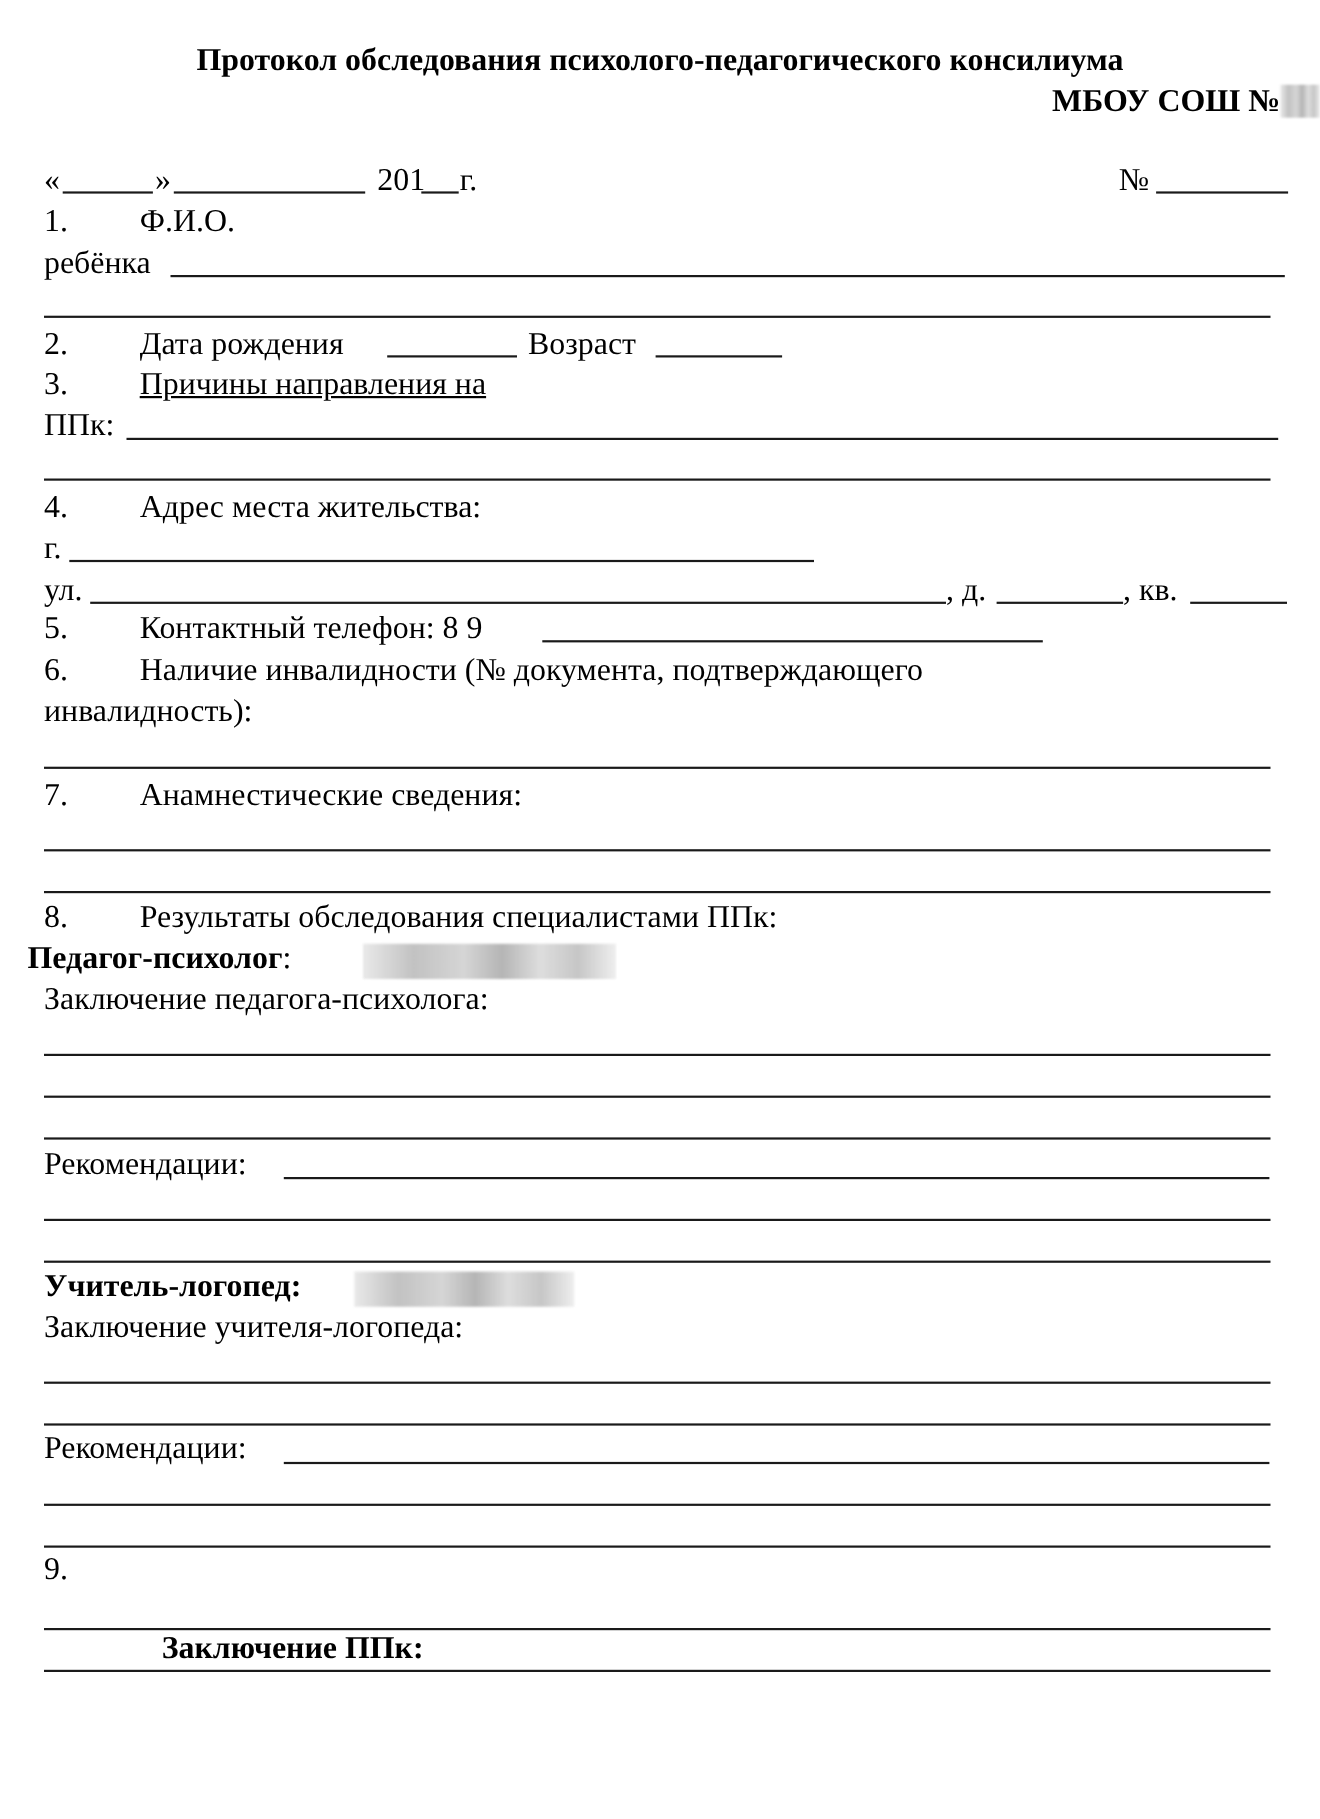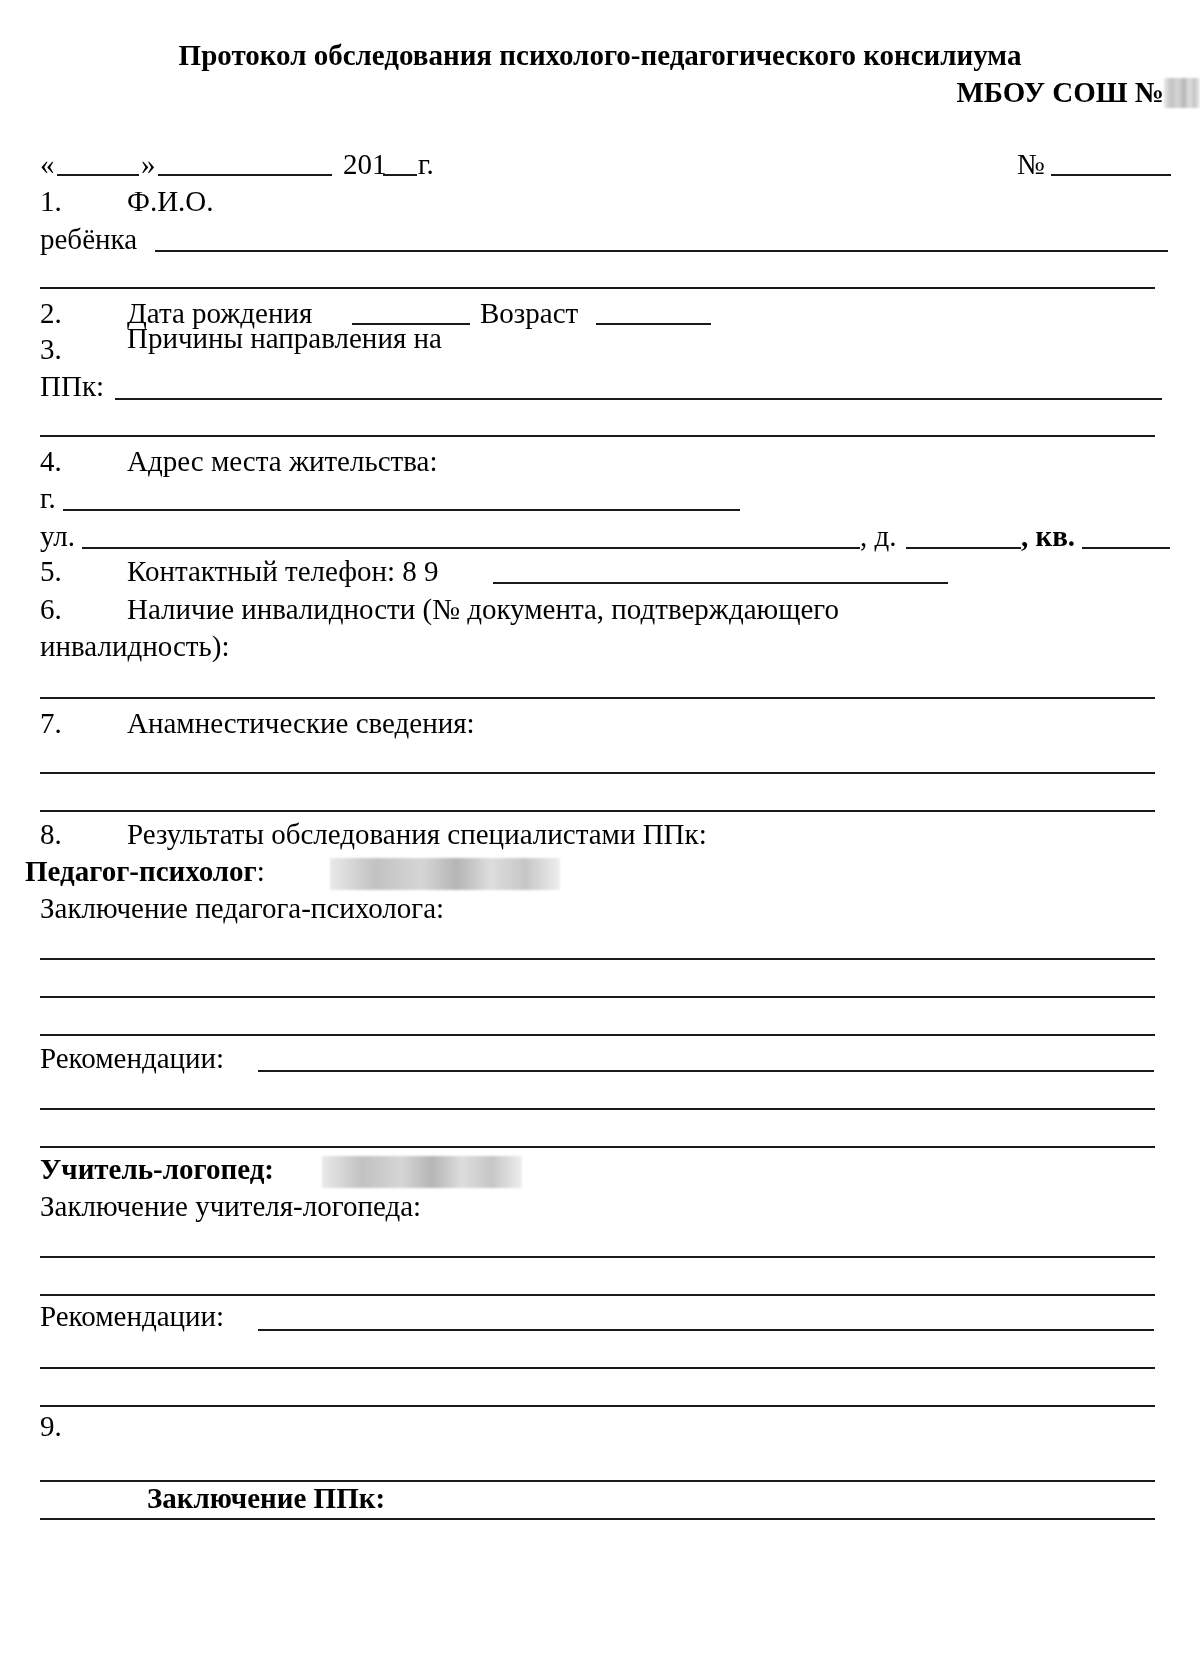--- a/index.html
+++ b/index.html
@@ -38,34 +38,34 @@
 <div class="ln field" style="left:155px;top:250px;width:1013px;"></div>
 <div class="ln field" style="left:40px;top:287px;width:1115px;"></div>
 
 <span class="t" style="left:40px;top:295px;">2.</span>
 <span class="t" style="left:127px;top:295px;">Дата рождения</span>
 <div class="ln field" style="left:352px;top:323px;width:118px;"></div>
 <span class="t" style="left:480px;top:295px;">Возраст</span>
 <div class="ln field" style="left:596px;top:323px;width:115px;"></div>
 
 <span class="t" style="left:40px;top:331px;">3.</span>
-<span class="t" style="left:127px;top:320px;">Причины направления на</span>
+<span class="t" style="left:127px;top:331px;text-decoration:underline;">Причины направления на</span>
 <span class="t" style="left:40px;top:368px;">ППк:</span>
 <div class="ln field" style="left:115px;top:398px;width:1047px;"></div>
 <div class="ln field" style="left:40px;top:435px;width:1115px;"></div>
 
 <span class="t" style="left:40px;top:443px;">4.</span>
 <span class="t" style="left:127px;top:443px;">Адрес места жительства:</span>
 <span class="t" style="left:40px;top:480px;">г.</span>
 <div class="ln field" style="left:63px;top:509px;width:677px;"></div>
 <span class="t" style="left:40px;top:518px;">ул.</span>
 <div class="ln field" style="left:82px;top:547px;width:778px;"></div>
 <span class="t" style="left:860px;top:518px;">, д.</span>
 <div class="ln field" style="left:906px;top:547px;width:115px;"></div>
-<span class="t" style="left:1021px;top:518px;font-weight:bold;">, кв.</span>
+<span class="t" style="left:1021px;top:518px;">, кв.</span>
 <div class="ln field" style="left:1082px;top:547px;width:88px;"></div>
 
 <span class="t" style="left:40px;top:553px;">5.</span>
 <span class="t" style="left:127px;top:553px;">Контактный телефон: 8 9</span>
 <div class="ln field" style="left:493px;top:582px;width:455px;"></div>
 
 <span class="t" style="left:40px;top:591px;">6.</span>
 <span class="t" style="left:127px;top:591px;">Наличие инвалидности (№ документа, подтверждающего</span>
 <span class="t" style="left:40px;top:628px;">инвалидность):</span>
 <div class="ln field" style="left:40px;top:697px;width:1115px;"></div>

